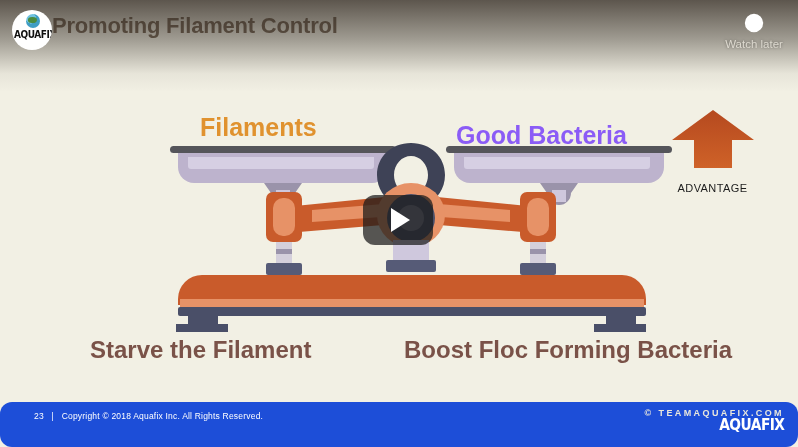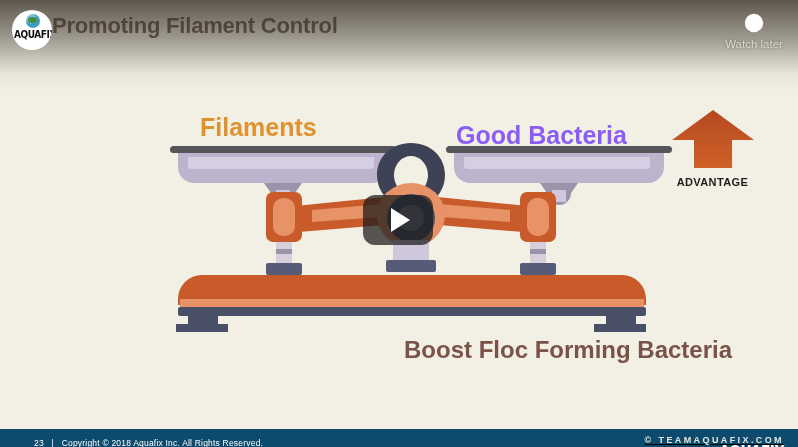--- a/index.html
+++ b/index.html
@@ -16,32 +16,32 @@
   .slide{position:absolute;inset:0;background:#f2f0e4;}
 
   .slide-title{
     position:absolute;left:52px;top:13px;
     font-size:22px;font-weight:bold;color:#55412f;
     letter-spacing:-.2px;white-space:nowrap;
   }
 
   
   .slide-footer{
-    position:absolute;left:0;right:0;bottom:0;height:18px;
-    background:#0c4a6e;
+    position:absolute;left:0;right:0;bottom:0;height:45px;
+    background:#1d4ed8;
+    border-radius:12px;
   }
   .footer-left{
     position:absolute;left:34px;top:9px;
     font-size:8.5px;color:#ffffff;letter-spacing:.2px;
     white-space:nowrap;
   }
   .footer-right{
     position:absolute;right:14px;top:6px;
     text-align:right;
-    text-decoration:underline;
   }
   .footer-site{
     font-size:9px;color:#e9e7dc;letter-spacing:2.4px;font-weight:bold;
     white-space:nowrap;
   }
   .footer-logo{
     font-size:15px;color:#ffffff;font-weight:bold;
     letter-spacing:-.6px;line-height:13px;margin-top:1px;
     font-family:"DejaVu Sans",sans-serif;
     transform:scaleX(.92);transform-origin:right center;
@@ -54,21 +54,21 @@
     position:absolute;font-weight:bold;white-space:nowrap;
   }
   .lbl-filaments{left:200px;top:113px;font-size:25px;color:#e0922f;}
   .lbl-goodbact{left:456px;top:113px;font:bold 25px "Liberation Sans",sans-serif;color:#8b5cf6;margin-top:8px;}
   .lbl-starve{left:90px;top:336px;font-size:24px;color:#7a5248;}
   .lbl-boost{left:404px;top:336px;font-size:24px;color:#7a5248;text-align:right;}
 
   
   .adv-wrap{position:absolute;left:665px;top:110px;width:95px;text-align:center;}
   .adv-label{
-    font-size:11px;font-weight:bold;color:#1c1c1c;letter-spacing:.4px;margin-top:4px;
+    font-size:11px;font-weight:normal;color:#1c1c1c;letter-spacing:.4px;margin-top:10px;
   }
 
   
   .yt-top{
     position:absolute;left:0;top:0;right:0;height:92px;
     background:linear-gradient(to bottom,rgba(60,52,44,.82) 0%,rgba(90,84,76,.55) 42%,rgba(150,146,136,.12) 80%,rgba(255,255,255,0) 100%);
     pointer-events:none;
   }
   .yt-avatar{
     position:absolute;left:12px;top:10px;width:40px;height:40px;border-radius:50%;
@@ -189,20 +189,21 @@
           <path d="M594 314 h30 v10 h10 v8 h-52 v-8 h12 z" fill="#4a4f68"></path>
         </g>
 
       </svg>
 
       
       <div class="lbl lbl-filaments">Filaments</div>
       <div class="lbl lbl-goodbact">Good Bacteria</div>
 
       
+      <div class="lbl lbl-starve">Starve the Filament</div>
       <div class="lbl lbl-boost">Boost Floc Forming Bacteria</div>
 
       
       <div class="adv-wrap">
         <svg width="82" height="58" viewBox="0 0 82 58">
           <defs>
             <linearGradient id="arwg" x1="0" y1="0" x2="0" y2="1">
               <stop offset="0%" stop-color="#b5491f"></stop>
               <stop offset="100%" stop-color="#cf6228"></stop>
             </linearGradient>

